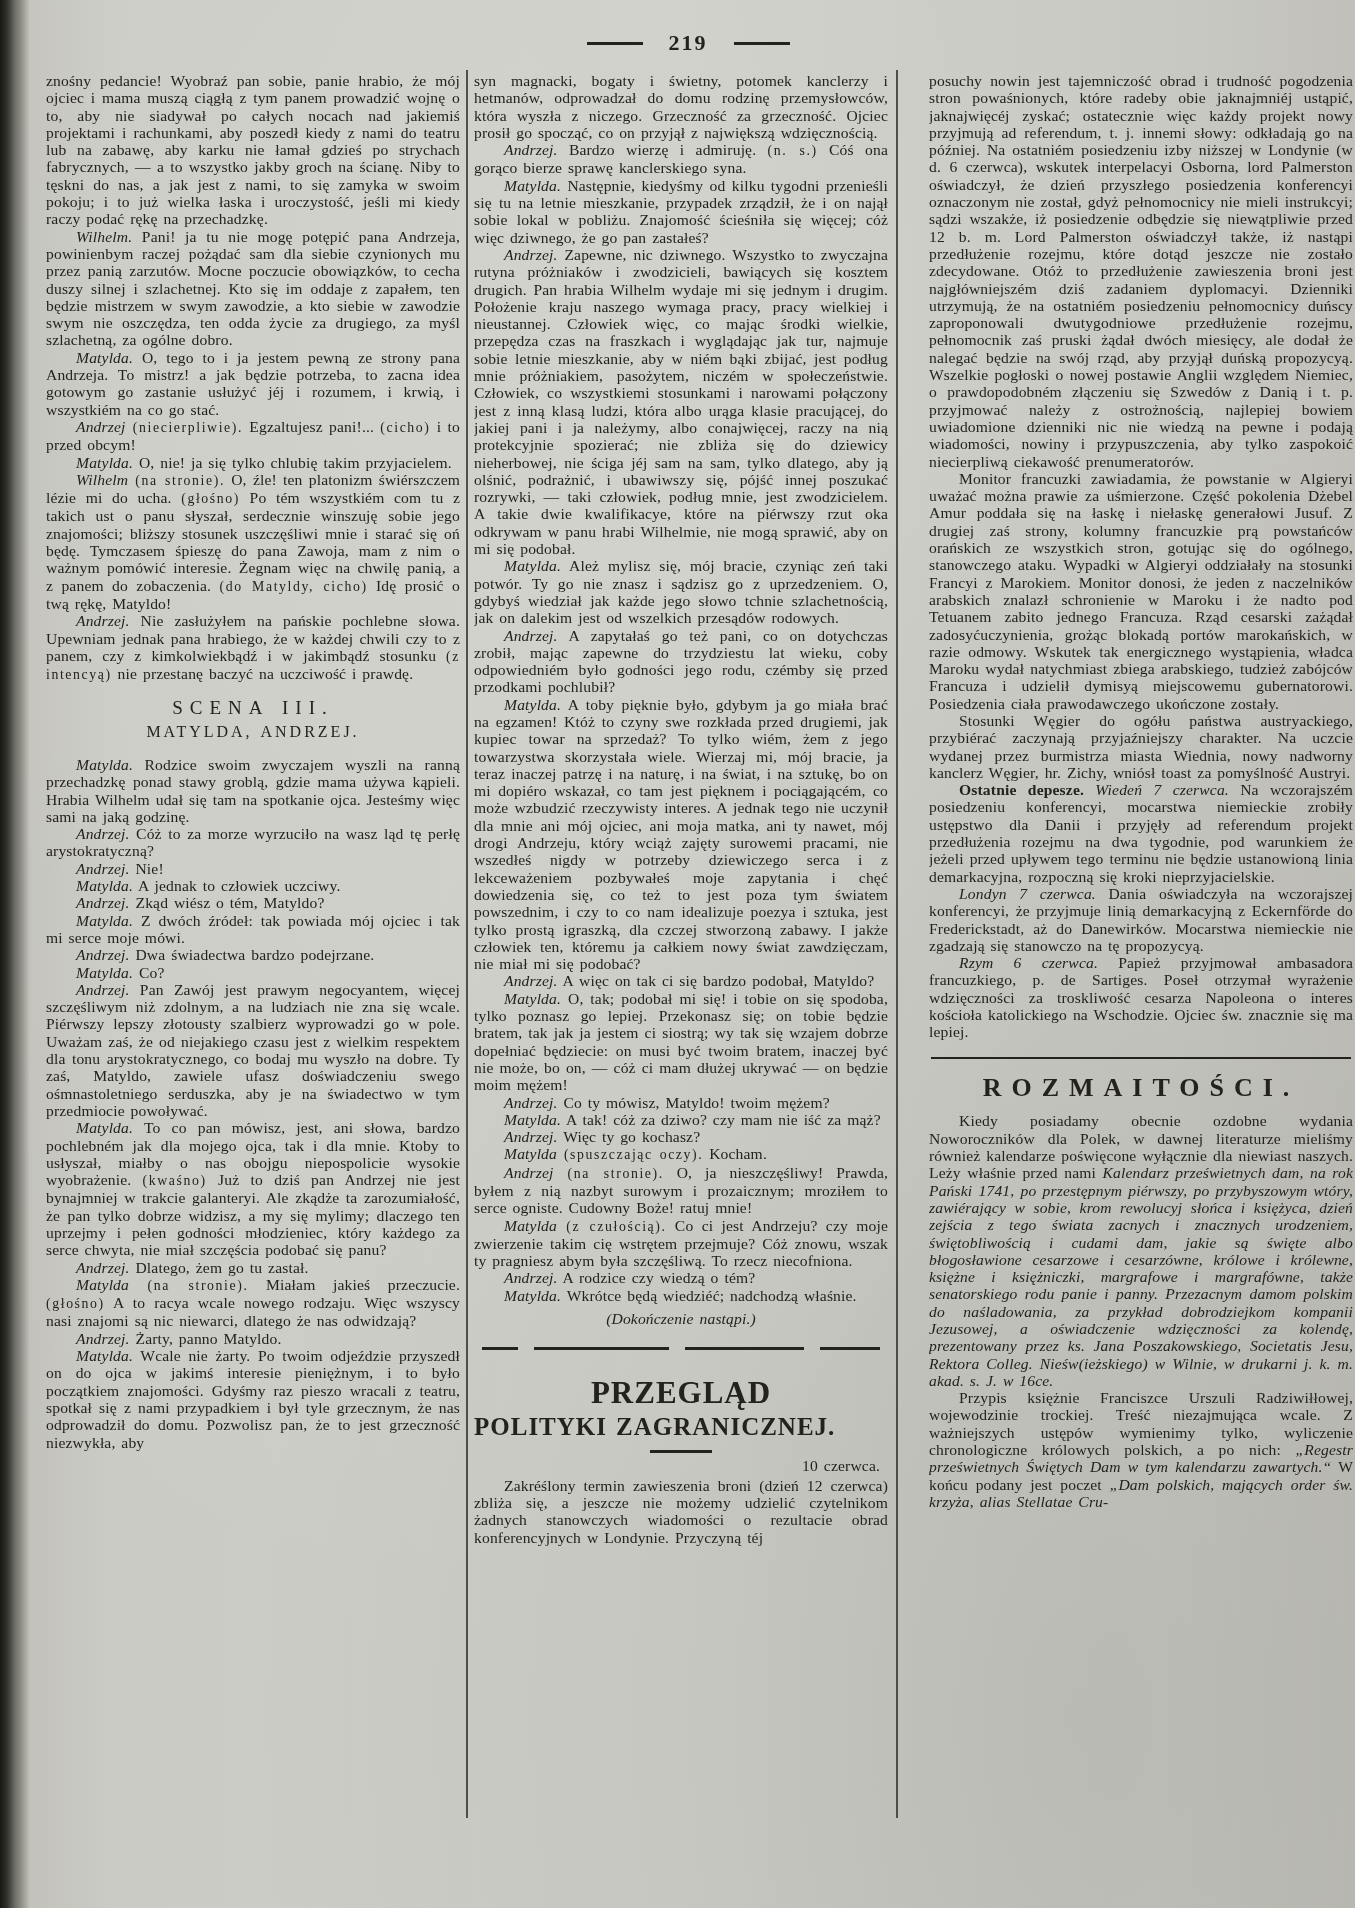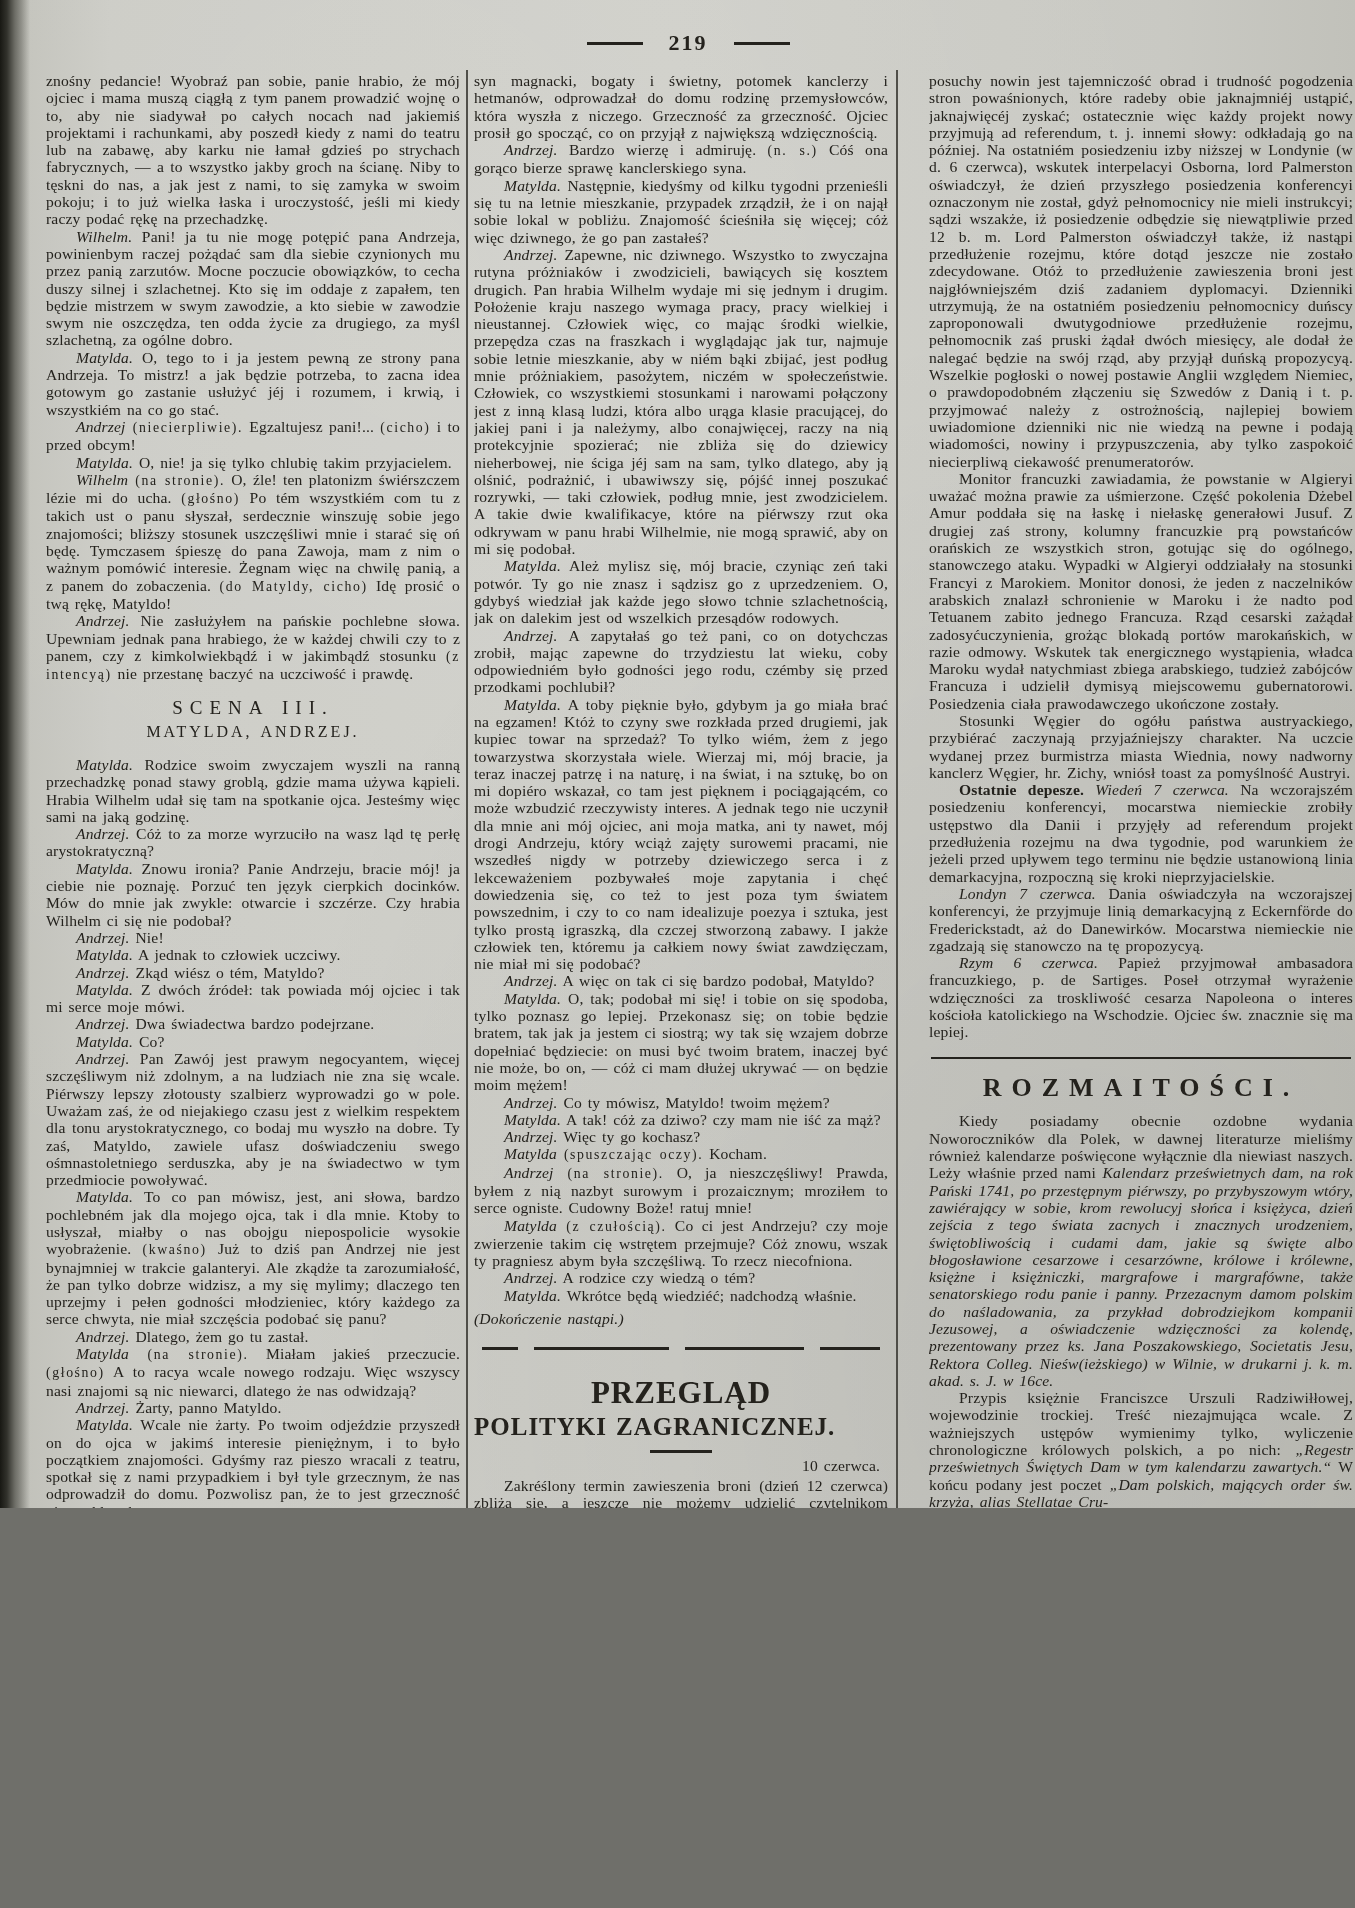--- a/index.html
+++ b/index.html
@@ -1,20 +1,20 @@
 <!DOCTYPE html>
 <html style="--paper: #cbcbc5; --ink: #24221d; --rule: #3a3833;"><head>
 <meta charset="utf-8">
 <style>
   :root{
     --paper:#cbcbc5; --ink:#24221d; --rule:#3a3833;
   }
   html,body{margin:0;padding:0;background:#6f6f6a;}
   .page{
-    position:relative; width:1355px; height:1508px; margin:0 auto;
+    position:relative; width:1355px; height:1908px; margin:0 auto;
     background:
       radial-gradient(ellipse at 30% 20%, rgba(255,255,255,0.10), rgba(0,0,0,0) 60%),
       radial-gradient(ellipse at 80% 90%, rgba(0,0,0,0.08), rgba(0,0,0,0) 55%),
       linear-gradient(90deg,#a8a8a1 0px,#c2c2bb 26px,var(--paper) 110px,#cfcfc9 50%,#c9c9c3 86%,#c1c1ba 100%);
     overflow:hidden;
     font-family:"Liberation Serif","DejaVu Serif",serif;
     color:var(--ink);
   }
   .gutter{
     position:absolute;left:0;top:0;bottom:0;width:30px;
@@ -36,21 +36,21 @@
   #col1{left:46px;  width:414px;}
   #col2{left:474px; width:414px;}
   #col3{left:929px; width:424px;}
   .col p{margin:0; text-indent:30px;}
   .col p.p-first{text-indent:0;}
   .it{font-style:italic;}
   .bd{font-weight:bold;}
   .spc{letter-spacing:1.6px; font-size:13.8px;}
   p.scene-heading{text-align:center; text-indent:0; letter-spacing:7px; font-size:19px; margin:16px 0 6px; font-weight:500;}
   p.cast-heading{text-align:center; text-indent:0; letter-spacing:3px; font-size:16px; margin:0 0 16px;}
-  p.center-italic{text-align:left; text-indent:0; font-style:italic; margin:6px 0 2px;}
+  p.center-italic{text-align:center; text-indent:0; font-style:italic; margin:6px 0 2px;}
   p.title-lg{text-align:center; text-indent:0; font-size:31px; font-weight:bold; letter-spacing:1px; margin:26px 0 0; line-height:34px;}
   p.title-md{text-indent:0; font-size:25px; font-weight:bold; letter-spacing:1px; margin:2px 0 4px; line-height:30px;}
   p.rozm-heading{text-align:center; text-indent:0; font-size:26px; font-weight:bold; letter-spacing:10px; margin:20px 0 16px;}
   p.date-right{text-align:right; text-indent:0; margin:4px 8px 2px 0;}
   .rule-dashes{display:flex; justify-content:space-between; align-items:center; width:96%; margin:20px auto 0;}
   .rule-dashes span{height:2.5px; background:var(--ink); display:block;}
   .rule-dashes .d0{width:9%;} .rule-dashes .d1{width:34%;} .rule-dashes .d2{width:30%;} .rule-dashes .d3{width:15%;}
   .rule-solid{height:2.5px; background:var(--ink); margin:16px 2px 0;}
   .subrule{width:62px; height:3.5px; background:var(--ink); margin:8px auto 2px;}
 </style>
@@ -74,21 +74,20 @@
       <p class="p"><span class="it">Wilhelm.</span><span> Pani! ja tu nie mogę potępić pana Andrzeja, powinienbym raczej pożądać sam dla siebie czynionych mu przez panią zarzutów. Mocne poczucie obowiązków, to cecha duszy silnej i szlachetnej. Kto się im oddaje z zapałem, ten będzie mistrzem w swym zawodzie, a kto siebie w zawodzie swym nie oszczędza, ten odda życie za drugiego, za myśl szlachetną, za ogólne dobro.</span></p>
       <p class="p"><span class="it">Matylda.</span><span> O, tego to i ja jestem pewną ze strony pana Andrzeja. To mistrz! a jak będzie potrzeba, to zacna idea gotowym go zastanie usłużyć jéj i rozumem, i krwią, i wszystkiém na co go stać.</span></p>
       <p class="p"><span class="it">Andrzej</span><span class="spc"> (niecierpliwie).</span><span> Egzaltujesz pani!... </span><span class="spc">(cicho)</span><span> i to przed obcym!</span></p>
       <p class="p"><span class="it">Matylda.</span><span> O, nie! ja się tylko chlubię takim przyjacielem.</span></p>
       <p class="p"><span class="it">Wilhelm</span><span class="spc"> (na stronie).</span><span> O, źle! ten platonizm świérszczem lézie mi do ucha. </span><span class="spc">(głośno)</span><span> Po tém wszystkiém com tu z takich ust o panu słyszał, serdecznie winszuję sobie jego znajomości; bliższy stosunek uszczęśliwi mnie i starać się oń będę. Tymczasem śpieszę do pana Zawoja, mam z nim o ważnym pomówić interesie. Żegnam więc na chwilę panią, a z panem do zobaczenia. </span><span class="spc">(do Matyldy, cicho)</span><span> Idę prosić o twą rękę, Matyldo!</span></p>
       <p class="p"><span class="it">Andrzej.</span><span> Nie zasłużyłem na pańskie pochlebne słowa. Upewniam jednak pana hrabiego, że w każdej chwili czy to z panem, czy z kimkolwiekbądź i w jakimbądź stosunku </span><span class="spc">(z intencyą)</span><span> nie przestanę baczyć na uczciwość i prawdę.</span></p>
       <p class="scene-heading"><span>SCENA III.</span></p>
       <p class="cast-heading"><span>MATYLDA, ANDRZEJ.</span></p>
       <p class="p"><span class="it">Matylda.</span><span> Rodzice swoim zwyczajem wyszli na ranną przechadzkę ponad stawy groblą, gdzie mama używa kąpieli. Hrabia Wilhelm udał się tam na spotkanie ojca. Jesteśmy więc sami na jaką godzinę.</span></p>
       <p class="p"><span class="it">Andrzej.</span><span> Cóż to za morze wyrzuciło na wasz ląd tę perłę arystokratyczną?</span></p>
-      <p class="p"><span class="it">Matylda.</span><span> Znowu ironia? Panie Andrzeju, bracie mój! ja ciebie nie poznaję. Porzuć ten język cierpkich docinków. Mów do mnie jak zwykle: otwarcie i szczérze. Czy hrabia Wilhelm ci się nie podobał?</span></p>
       <p class="p"><span class="it">Andrzej.</span><span> Nie!</span></p>
       <p class="p"><span class="it">Matylda.</span><span> A jednak to człowiek uczciwy.</span></p>
       <p class="p"><span class="it">Andrzej.</span><span> Zkąd wiész o tém, Matyldo?</span></p>
       <p class="p"><span class="it">Matylda.</span><span> Z dwóch źródeł: tak powiada mój ojciec i tak mi serce moje mówi.</span></p>
       <p class="p"><span class="it">Andrzej.</span><span> Dwa świadectwa bardzo podejrzane.</span></p>
       <p class="p"><span class="it">Matylda.</span><span> Co?</span></p>
       <p class="p"><span class="it">Andrzej.</span><span> Pan Zawój jest prawym negocyantem, więcej szczęśliwym niż zdolnym, a na ludziach nie zna się wcale. Piérwszy lepszy złotousty szalbierz wyprowadzi go w pole. Uważam zaś, że od niejakiego czasu jest z wielkim respektem dla tonu arystokratycznego, co bodaj mu wyszło na dobre. Ty zaś, Matyldo, zawiele ufasz doświadczeniu swego ośmnastoletniego serduszka, aby je na świadectwo w tym przedmiocie powoływać.</span></p>
       <p class="p"><span class="it">Matylda.</span><span> To co pan mówisz, jest, ani słowa, bardzo pochlebném jak dla mojego ojca, tak i dla mnie. Ktoby to usłyszał, miałby o nas obojgu niepospolicie wysokie wyobrażenie. </span><span class="spc">(kwaśno)</span><span> Już to dziś pan Andrzej nie jest bynajmniej w trakcie galanteryi. Ale zkądże ta zarozumiałość, że pan tylko dobrze widzisz, a my się mylimy; dlaczego ten uprzejmy i pełen godności młodzieniec, który każdego za serce chwyta, nie miał szczęścia podobać się panu?</span></p>
       <p class="p"><span class="it">Andrzej.</span><span> Dlatego, żem go tu zastał.</span></p>
       <p class="p"><span class="it">Matylda</span><span class="spc"> (na stronie).</span><span> Miałam jakieś przeczucie. </span><span class="spc">(głośno)</span><span> A to racya wcale nowego rodzaju. Więc wszyscy nasi znajomi są nic niewarci, dlatego że nas odwidzają?</span></p>

